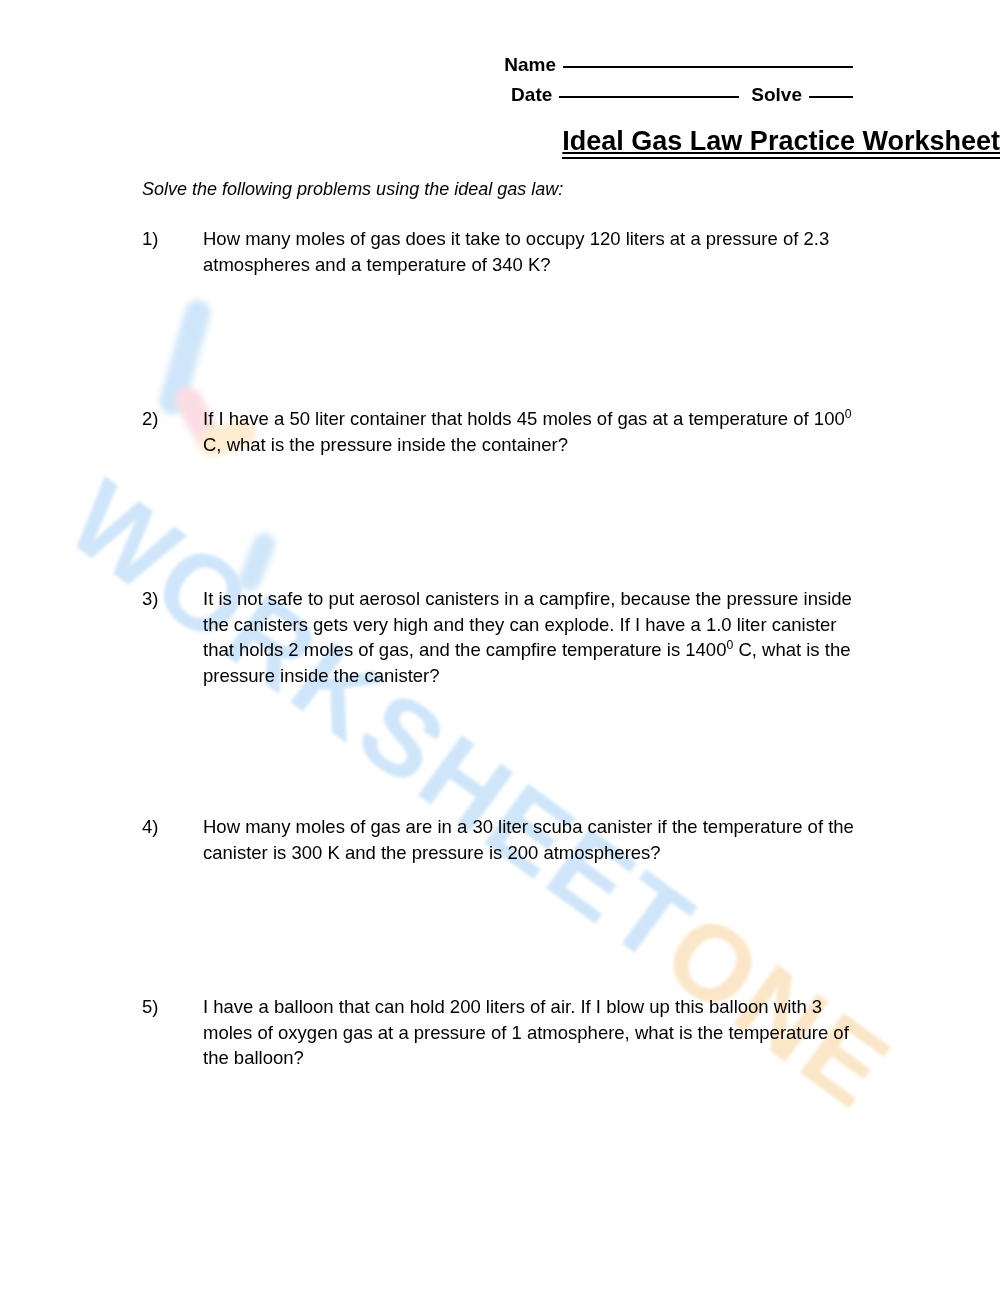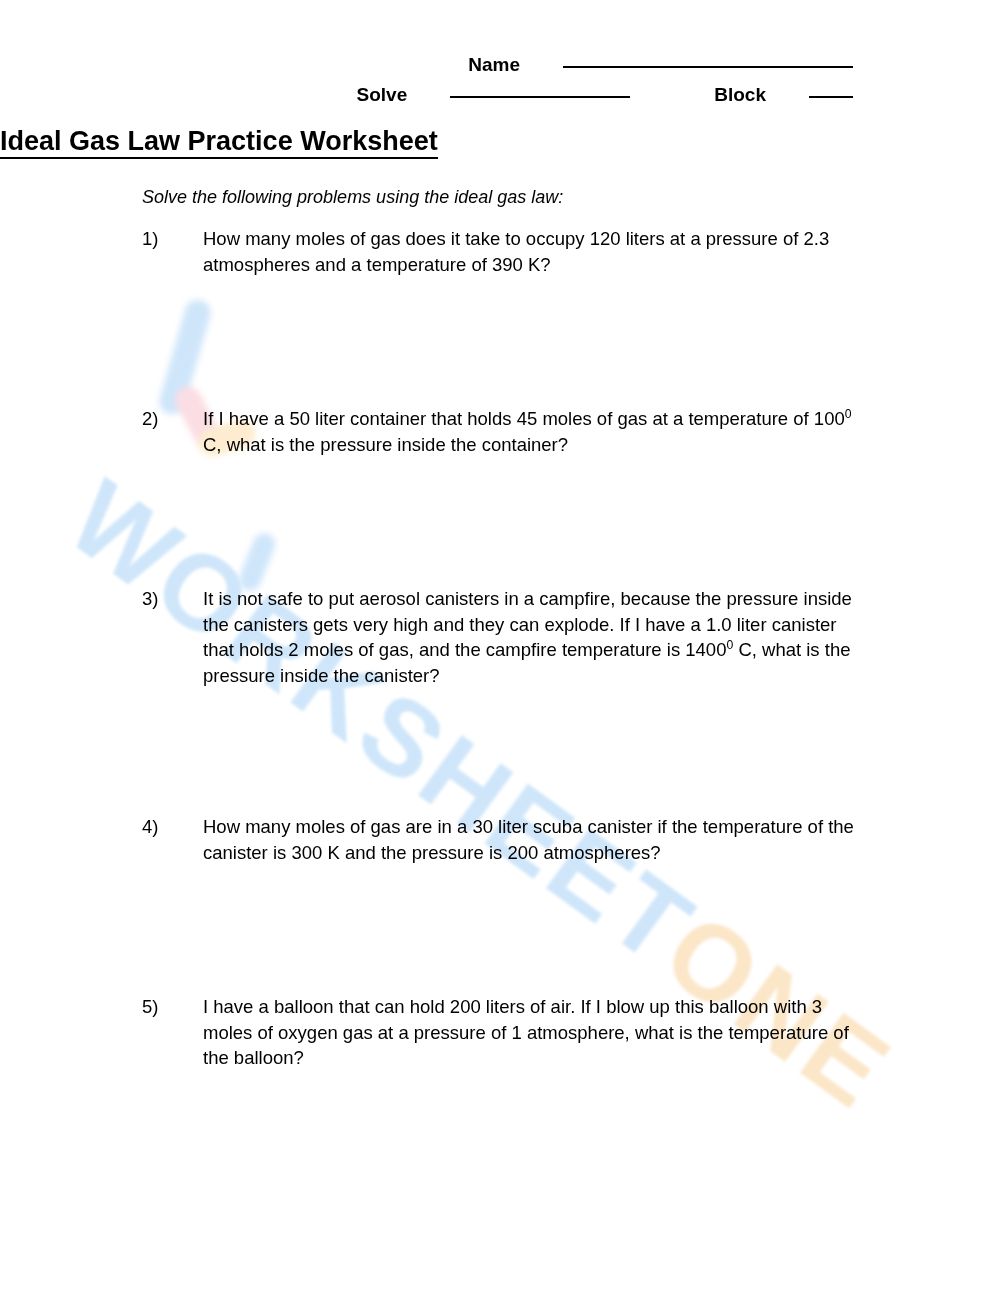--- a/index.html
+++ b/index.html
@@ -95,21 +95,20 @@
     width: 1000px;
   }
   .hdr-row {
     display: flex;
     align-items: baseline;
     justify-content: flex-end;
     padding-right: 147px;
     font-weight: bold;
     font-size: 19px;
     line-height: 30px;
-    gap: 36px;
   }
   .hdr-label {
     white-space: nowrap;
   }
   .rule {
     display: inline-block;
     border-bottom: 2.2px solid #000;
     margin-left: 7px;
     position: relative;
     top: -3px;
@@ -117,34 +116,35 @@
   .rule-name  { width: 290px; }
   .rule-date  { width: 180px; }
   .rule-block { width: 44px; }
   .hdr-gap { display: inline-block; width: 12px; }
 
   .title {
     position: absolute;
     left: 0;
     top: 126px;
     width: 1000px;
-    text-align: left;
+    text-align: right;
     font-size: 27px;
     font-weight: bold;
     letter-spacing: 0px;
+    text-decoration: underline;
   }
   .title span {
     border-bottom: 2.6px solid #000;
     padding-bottom: 1px;
   }
 
   .instruction {
     position: absolute;
     left: 142px;
-    top: 187px;
+    top: 179px;
     font-style: italic;
     font-size: 18px;
   }
 
   .problems {
     position: absolute;
     left: 142px;
     top: 226px;
     width: 730px;
   }
@@ -185,37 +185,37 @@
   </div>
 
   <div class="content">
 
     <div class="header-block">
       <div class="hdr-row">
         <span class="hdr-label">Name</span>
         <span class="rule rule-name"></span>
       </div>
       <div class="hdr-row">
-        <span class="hdr-label">Solve</span>
+        <span class="hdr-label">Date</span>
         <span class="rule rule-date"></span>
         <span class="hdr-gap"></span>
-        <span class="hdr-label">Block</span>
+        <span class="hdr-label">Solve</span>
         <span class="rule rule-block"></span>
       </div>
     </div>
 
     <div class="title"><span>Ideal Gas Law Practice Worksheet</span></div>
 
     <div class="instruction">Solve the following problems using the ideal gas law:</div>
 
     <div class="problems">
 
       <div class="problem" style="top:0px;">
         <div class="p-num">1)</div>
-        <div class="p-text">How many moles of gas does it take to occupy 120 liters at a pressure of 2.3 atmospheres and a temperature of 390 K?</div>
+        <div class="p-text">How many moles of gas does it take to occupy 120 liters at a pressure of 2.3 atmospheres and a temperature of 340 K?</div>
       </div>
 
       <div class="problem" style="top:180px;">
         <div class="p-num">2)</div>
         <div class="p-text"><span>If I have a 50 liter container that holds 45 moles of gas at a temperature of 100</span><sup>0</sup><span> C, what is the pressure inside the container?</span></div>
       </div>
 
       <div class="problem" style="top:360px;">
         <div class="p-num">3)</div>
         <div class="p-text"><span>It is not safe to put aerosol canisters in a campfire, because the pressure inside the canisters gets very high and they can explode.  If I have a 1.0 liter canister that holds 2 moles of gas, and the campfire temperature is 1400</span><sup>0</sup><span> C, what is the pressure inside the canister?</span></div>

